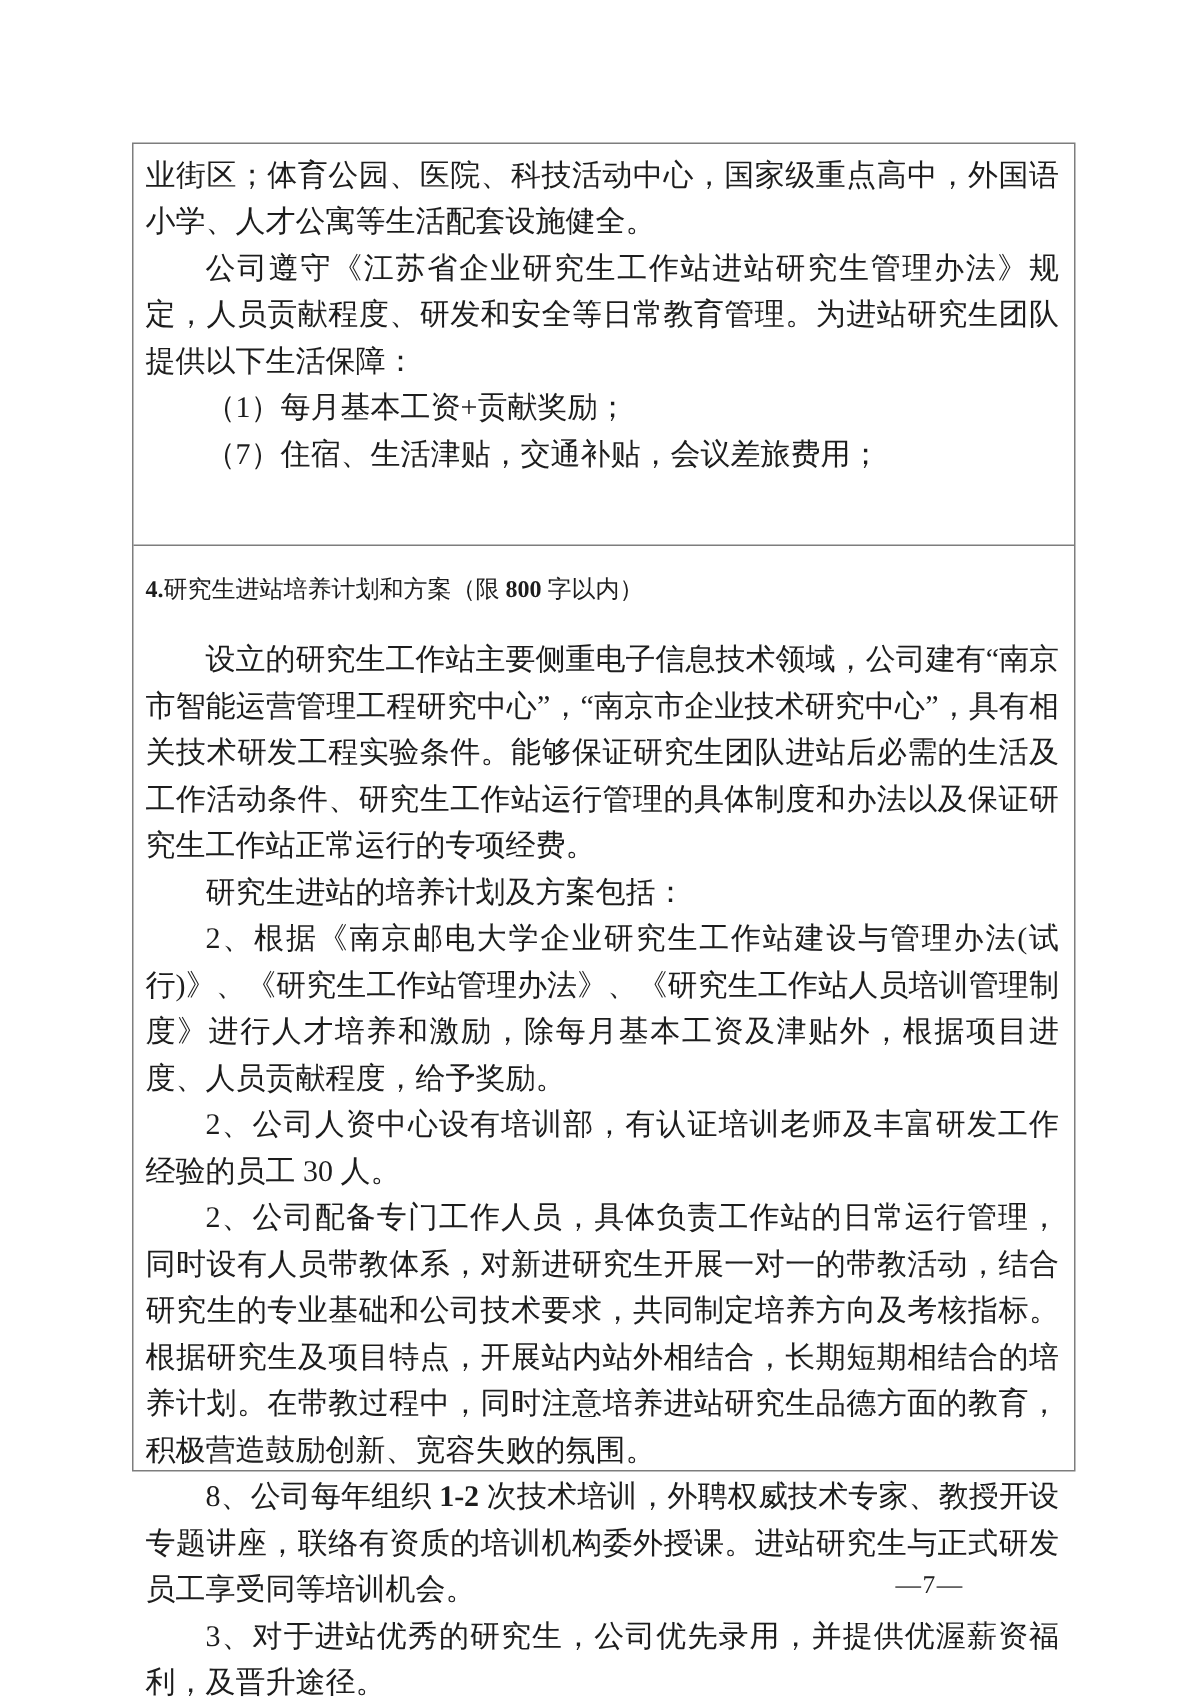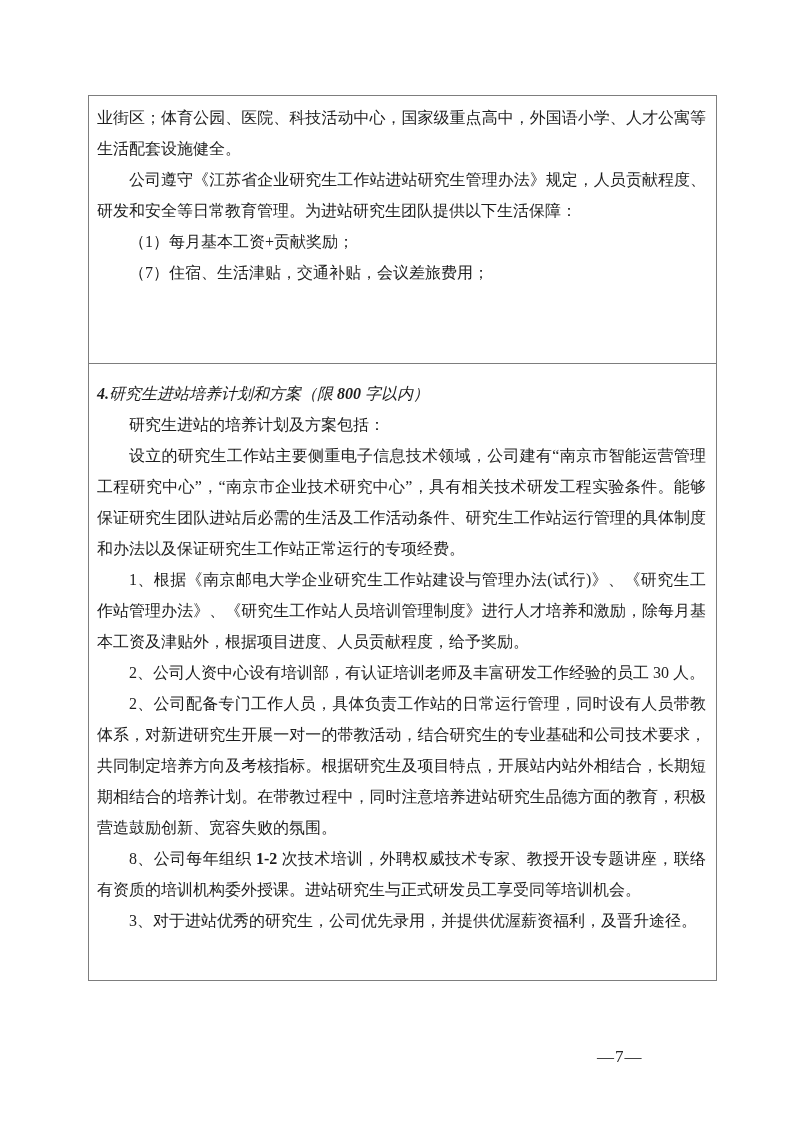--- a/index.html
+++ b/index.html
@@ -32,31 +32,30 @@
   .cell-1 {
     height: 268px;
     border-bottom: 1px solid #7d7d7d;
   }
   .cell-2 {
     height: 616px;
     padding-top: 14px;
   }
   p.para {
     margin: 0;
-    font-size: 16px;
+    font-size: 20px;
     line-height: 31px;
     text-align: justify;
     word-break: break-all;
   }
   p.indent { text-indent: 2em; }
   .section-heading {
-    margin: 0 0 0 0;
+    margin: 0 0 16px 0;
     font-size: 16px;
     line-height: 31px;
-    font-style: italic;
   }
   .bnum { font-weight: bold; }
   .page-number {
     position: absolute;
     left: 597px;
     top: 1046px;
     font-size: 17px;
     line-height: 22px;
     color: #222222;
     letter-spacing: 1px;
@@ -74,23 +73,23 @@
       <p class="para indent">公司遵守《江苏省企业研究生工作站进站研究生管理办法》规定，人员贡献程度、研发和安全等日常教育管理。为进站研究生团队提供以下生活保障：</p>
       <p class="para indent">（1）每月基本工资+贡献奖励；</p>
       <p class="para indent">（7）住宿、生活津贴，交通补贴，会议差旅费用；</p>
     </div>
 
     <div class="cell cell-2">
       <p class="section-heading">
         <span class="bnum">4.</span><span>研究生进站培养计划和方案（限 </span><span class="bnum">800</span><span> 字以内）</span>
       </p>
 
+      <p class="para indent">设立的研究生工作站主要侧重电子信息技术领域，公司建有“南京市智能运营管理工程研究中心”，“南京市企业技术研究中心”，具有相关技术研发工程实验条件。能够保证研究生团队进站后必需的生活及工作活动条件、研究生工作站运行管理的具体制度和办法以及保证研究生工作站正常运行的专项经费。</p>
       <p class="para indent">研究生进站的培养计划及方案包括：</p>
-      <p class="para indent">设立的研究生工作站主要侧重电子信息技术领域，公司建有“南京市智能运营管理工程研究中心”，“南京市企业技术研究中心”，具有相关技术研发工程实验条件。能够保证研究生团队进站后必需的生活及工作活动条件、研究生工作站运行管理的具体制度和办法以及保证研究生工作站正常运行的专项经费。</p>
-      <p class="para indent">1、根据《南京邮电大学企业研究生工作站建设与管理办法(试行)》、《研究生工作站管理办法》、《研究生工作站人员培训管理制度》进行人才培养和激励，除每月基本工资及津贴外，根据项目进度、人员贡献程度，给予奖励。</p>
+      <p class="para indent">2、根据《南京邮电大学企业研究生工作站建设与管理办法(试行)》、《研究生工作站管理办法》、《研究生工作站人员培训管理制度》进行人才培养和激励，除每月基本工资及津贴外，根据项目进度、人员贡献程度，给予奖励。</p>
       <p class="para indent">2、公司人资中心设有培训部，有认证培训老师及丰富研发工作经验的员工 30 人。</p>
       <p class="para indent">2、公司配备专门工作人员，具体负责工作站的日常运行管理，同时设有人员带教体系，对新进研究生开展一对一的带教活动，结合研究生的专业基础和公司技术要求，共同制定培养方向及考核指标。根据研究生及项目特点，开展站内站外相结合，长期短期相结合的培养计划。在带教过程中，同时注意培养进站研究生品德方面的教育，积极营造鼓励创新、宽容失败的氛围。</p>
 
       <p class="para indent">
         <span>8、公司每年组织 </span><span class="bnum">1-2</span><span> 次技术培训，外聘权威技术专家、教授开设专题讲座，联络有资质的培训机构委外授课。进站研究生与正式研发员工享受同等培训机会。</span>
       </p>
 
       <p class="para indent">3、对于进站优秀的研究生，公司优先录用，并提供优渥薪资福利，及晋升途径。</p>
     </div>
 

